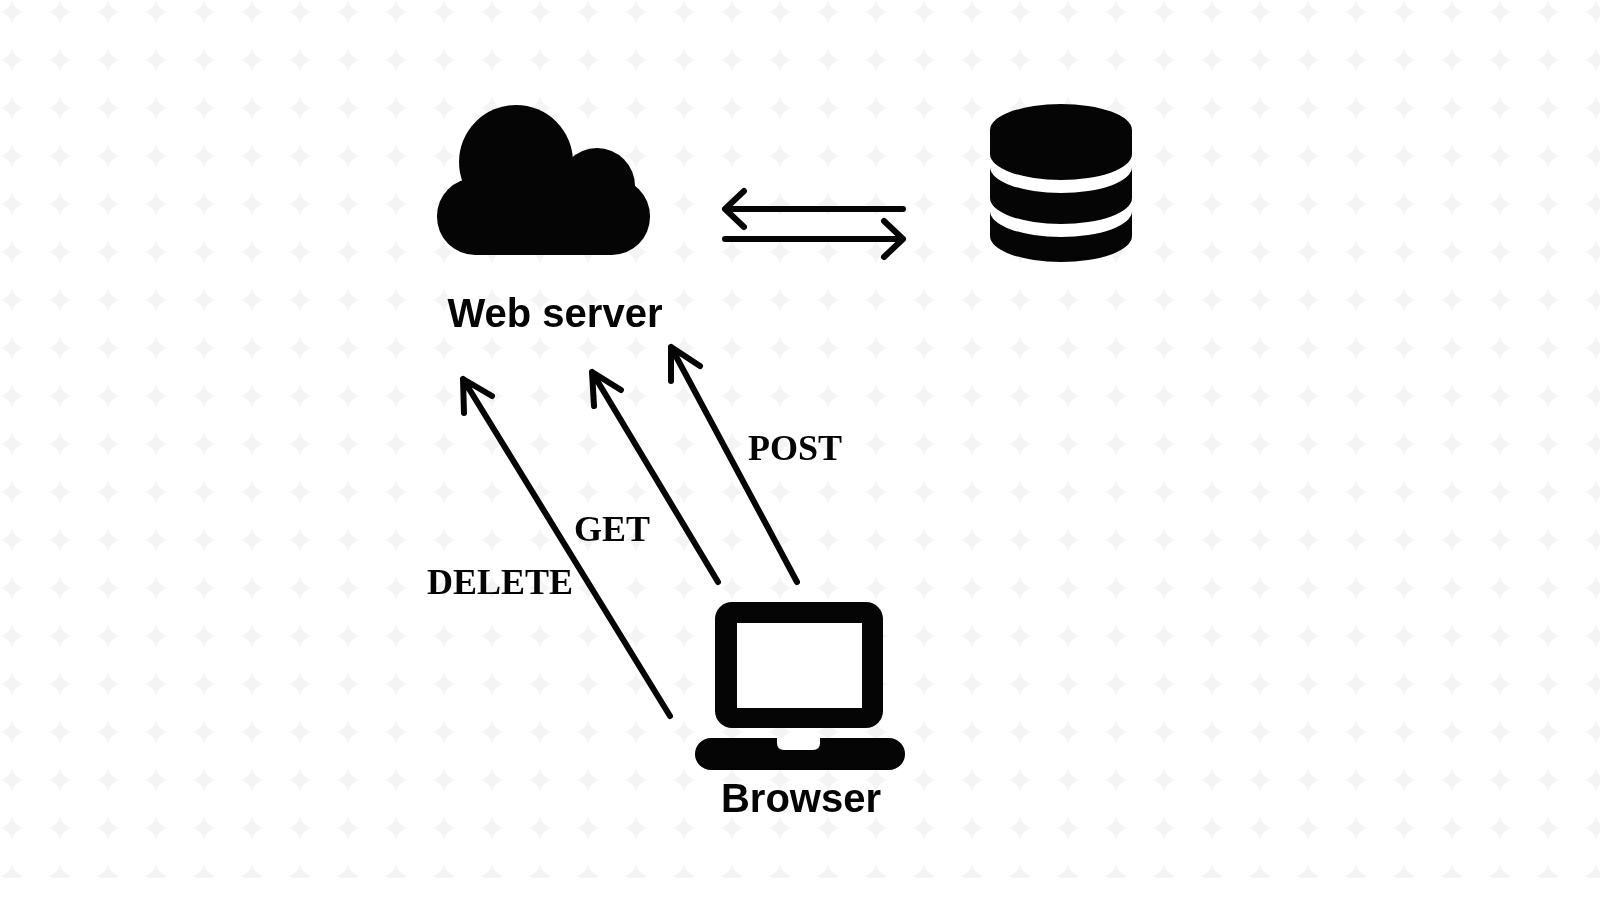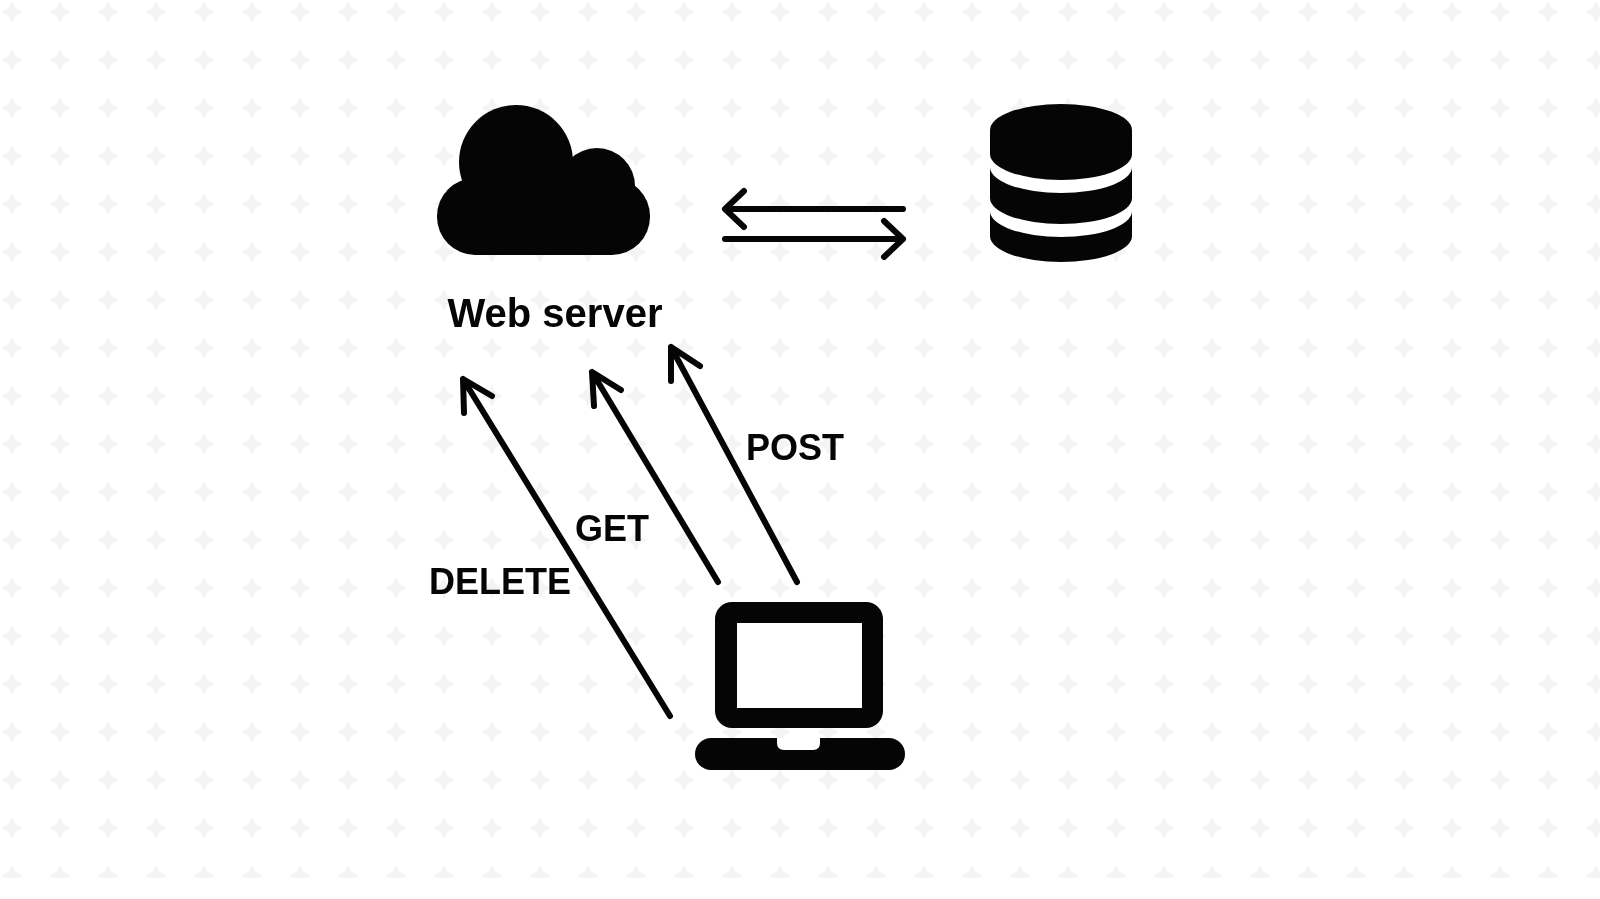--- a/index.html
+++ b/index.html
@@ -30,20 +30,21 @@
     color: #050505;
     line-height: 1;
     white-space: nowrap;
     letter-spacing: 0;
   }
   .node-lbl {
     font-size: 40px;
   }
   .edge-lbl {
     font-size: 36px;
+    font-family: Liberation Serif, serif;
   }
 </style>
 </head>
 <body>
 
 <div class="canvas">
 
   <svg class="diagram-svg" viewBox="0 0 1600 899" xmlns="http://www.w3.org/2000/svg">
     <defs>
       <pattern id="starPat" x="0" y="0" width="48" height="48" patternUnits="userSpaceOnUse">
@@ -78,18 +79,19 @@
     </g>
 
     <g stroke="#050505" stroke-width="6" fill="none" stroke-linecap="round" stroke-linejoin="round">
       <path d="M670 716 L463 379 M464 413 L463 379 L492 396"></path>
       <path d="M718 582 L592 372 M594 406 L592 372 L621 390"></path>
       <path d="M797 582 L671 347 M671 381 L671 347 L700 366"></path>
     </g>
   </svg>
 
   <div class="lbl node-lbl" style="left:555px; top:293px;">Web server</div>
+  <div class="lbl node-lbl" style="left:801px; top:778px;">Browser</div>
 
   <div class="lbl edge-lbl" style="left:500px; top:550px;margin-top:14px;">DELETE</div>
   <div class="lbl edge-lbl" style="left:612px; top:475px;margin-top:36px;">GET</div>
   <div class="lbl edge-lbl" style="left:795px; top:430px;">POST</div>
 
 </div>
 
 </body></html>

